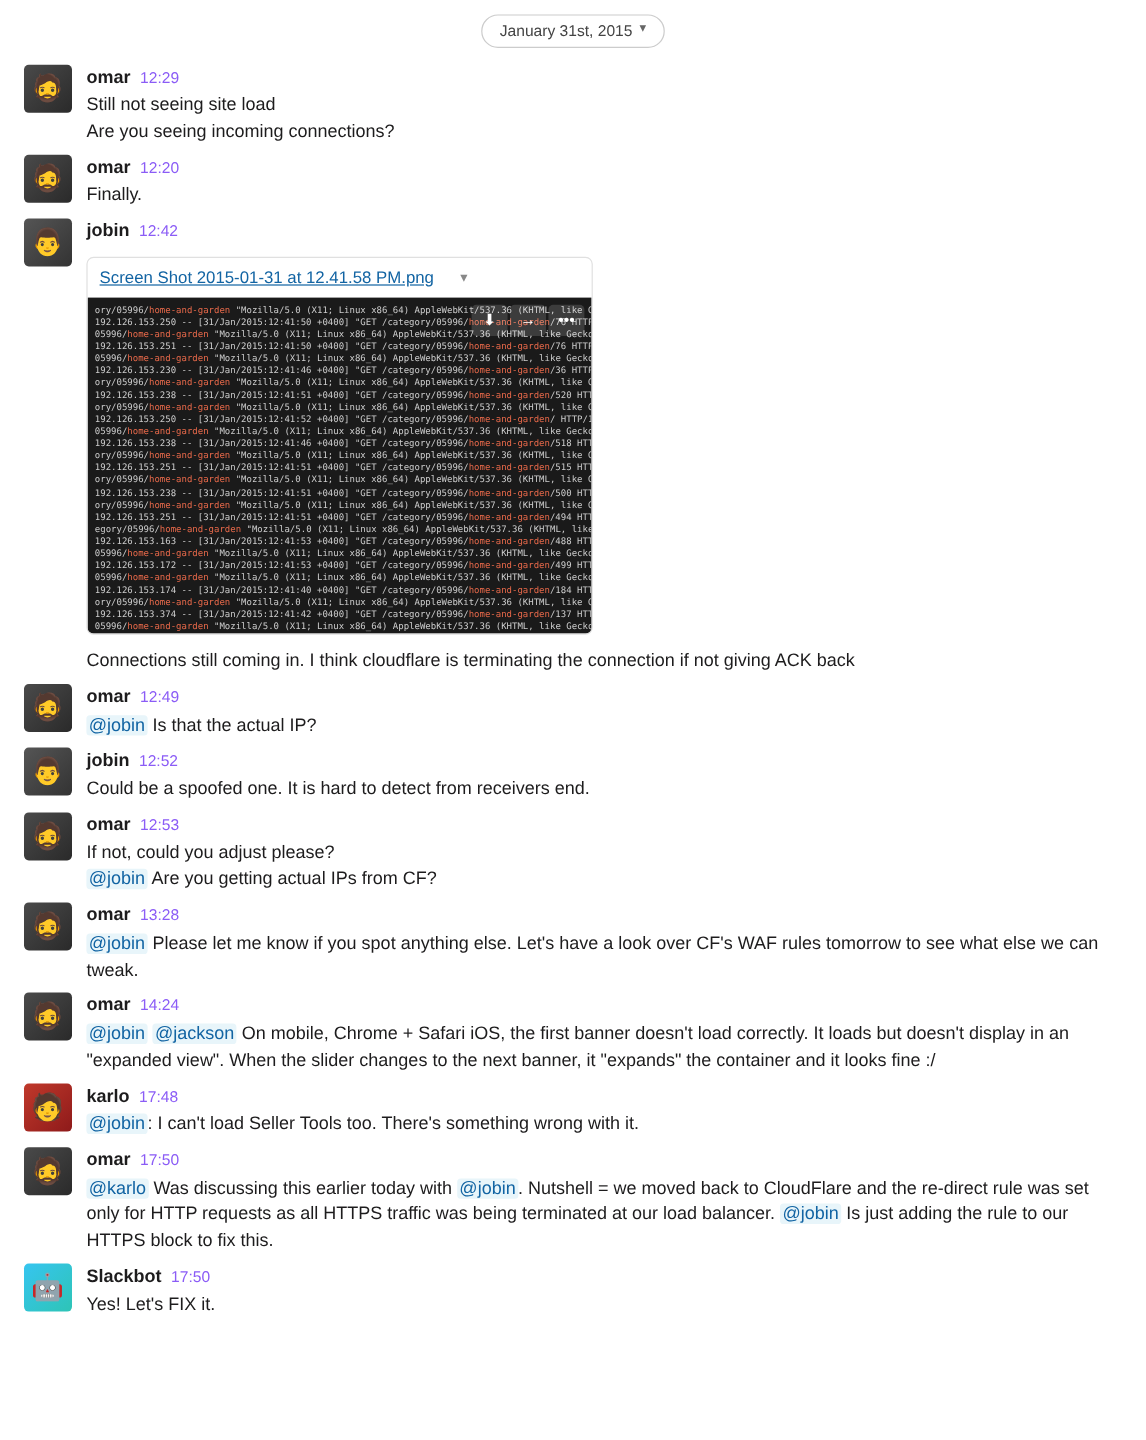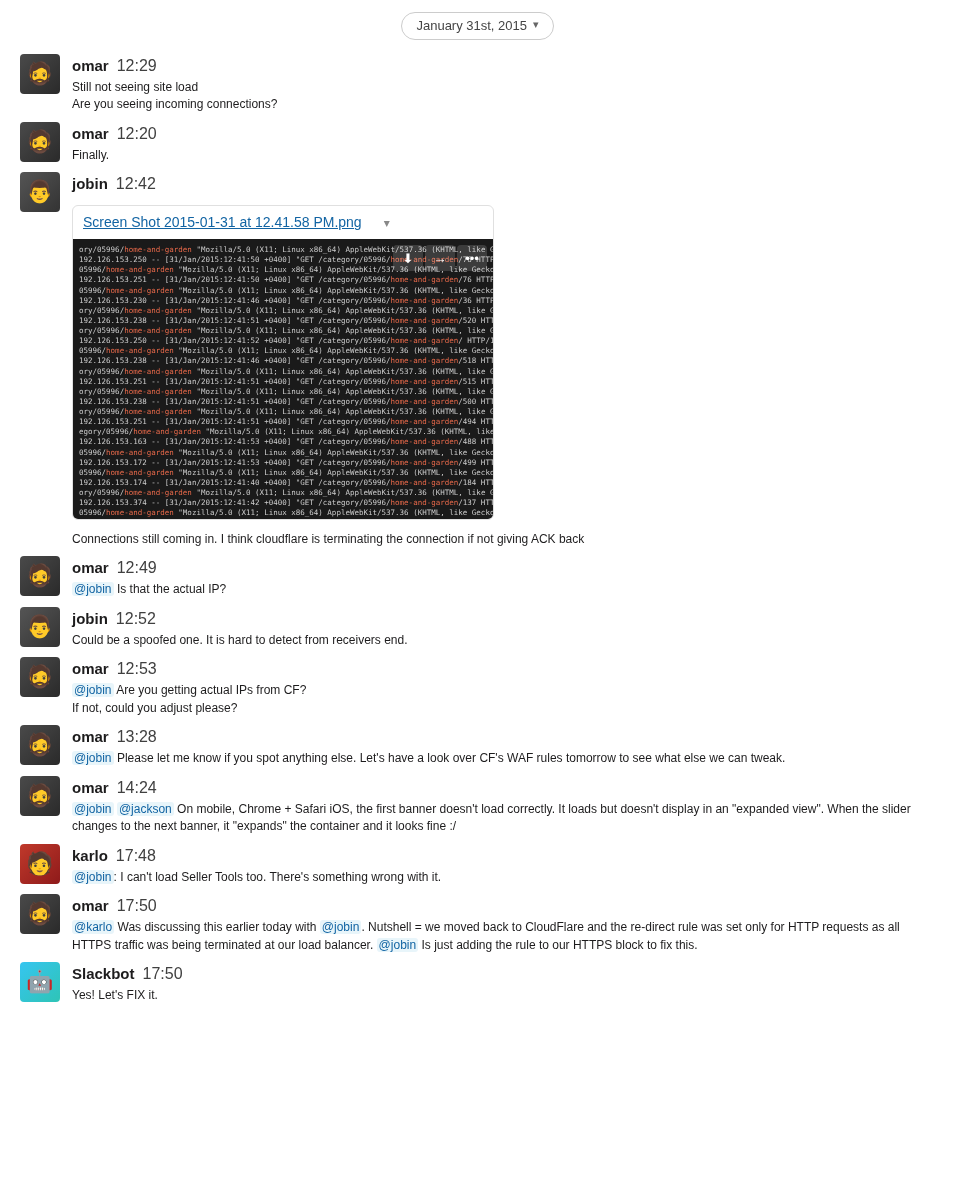--- a/index.html
+++ b/index.html
@@ -44,25 +44,25 @@
       gap: 8px;
       margin-bottom: 1px;
       text-align: center;
     }
     .username {
       font-weight: 700;
       font-size: 15px;
       color: #1d1c1d;
     }
     .timestamp {
-      font-size: 16px;
-      color: #404040;
+      font-size: 13px;
+      color: #8b5cf6;
     }
     .message-text {
-      font-size: 12px;
+      font-size: 15px;
       color: #1d1c1d;
       line-height: 1.46;
     }
     .mention {
       color: #1264a3;
       background: #e8f5fa;
       border-radius: 3px;
       padding: 0 2px;
       font-weight: 500;
       text-align: right;
@@ -240,22 +240,22 @@
         <div class="message-text">Could be a spoofed one. It is hard to detect from receivers end.</div>
       </div>
     </div>
     <div class="message-group">
       <div class="avatar-circle" style="background: linear-gradient(135deg, #4a4a4a, #2a2a2a); border-radius:4px; font-size:22px; line-height:1;">🧔</div>
       <div class="message-content">
         <div class="message-header">
           <span class="username">omar</span>
           <span class="timestamp">12:53</span>
         </div>
+        <div class="message-text">If not, could you adjust please?</div>
         <div class="message-text"><span class="mention">@jobin</span> Are you getting actual IPs from CF?</div>
-        <div class="message-text">If not, could you adjust please?</div>
       </div>
     </div>
     <div class="message-group">
       <div class="avatar-circle" style="background: linear-gradient(135deg, #4a4a4a, #2a2a2a); border-radius:4px; font-size:22px; line-height:1;">🧔</div>
       <div class="message-content">
         <div class="message-header">
           <span class="username">omar</span>
           <span class="timestamp">13:28</span>
         </div>
         <div class="message-text"><span class="mention">@jobin</span> Please let me know if you spot anything else. Let's have a look over CF's WAF rules tomorrow to see what else we can tweak.</div>

